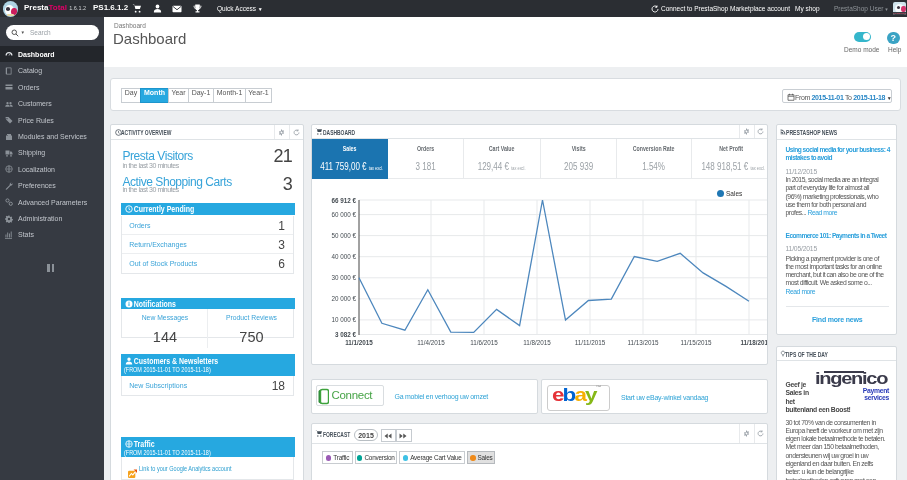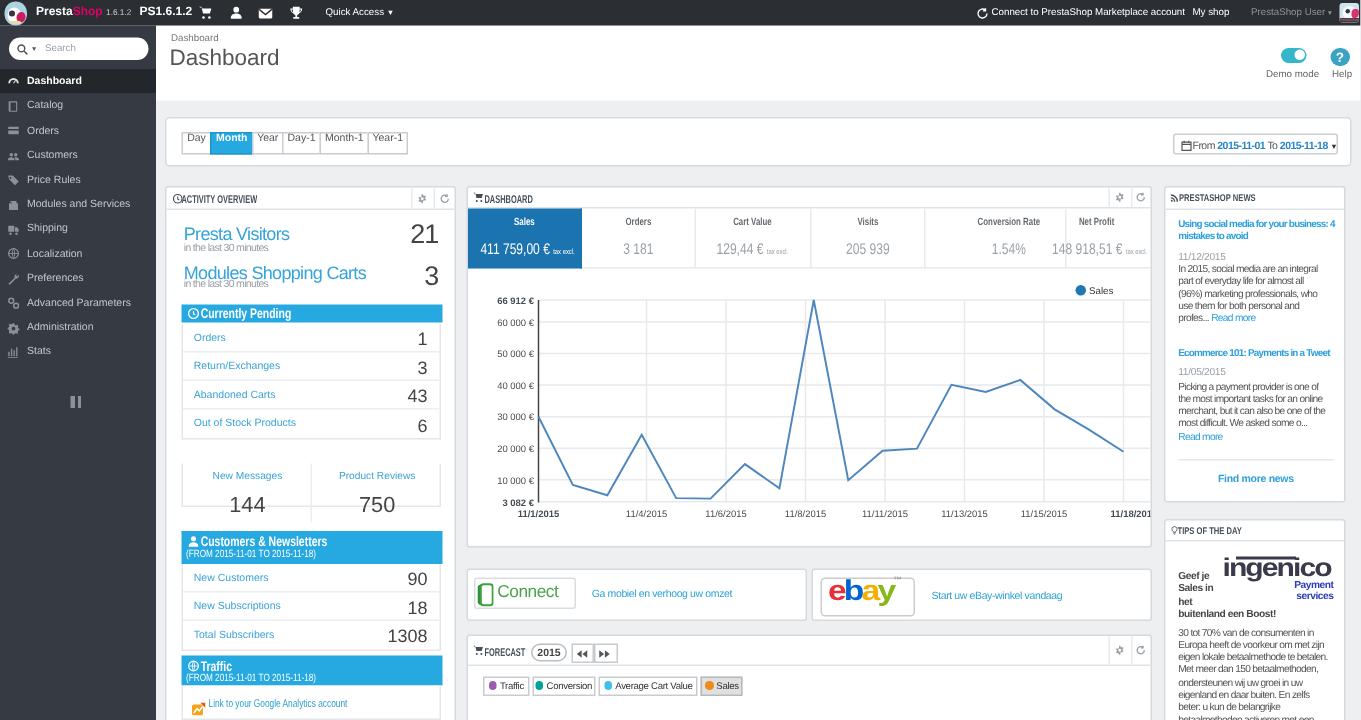--- a/index.html
+++ b/index.html
@@ -119,74 +119,69 @@
         <svg class="pico" style="left:167px;top:4px" width="7" height="7" viewBox="0 0 16 16">
             <path fill="#9aa1a8" d="M7 1h2l.3 1.8a5.2 5.2 0 0 1 1.8 1l1.7-.7 1 1.7-1.4 1.2a5.2 5.2 0 0 1 0 2l1.4 1.2-1 1.7-1.7-.7a5.2 5.2 0 0 1-1.8 1L9 15H7l-.3-1.8a5.2 5.2 0 0 1-1.8-1l-1.7.7-1-1.7 1.4-1.2a5.2 5.2 0 0 1 0-2L2.2 6.8l1-1.7 1.7.7a5.2 5.2 0 0 1 1.8-1zM8 5.8A2.2 2.2 0 1 0 8 10.2 2.2 2.2 0 0 0 8 5.8z"></path>
           </svg>
         <svg class="pico" style="left:181.5px;top:4px" width="7" height="7" viewBox="0 0 16 16">
             <path fill="none" stroke="#9aa1a8" stroke-width="2" d="M13.5 8a5.5 5.5 0 1 1-1.8-4.1M11.5 1v3.3H8.2"></path>
           </svg>
       </div>
       <div class="abs" style="left:11.5px;top:24px;font-size:12px;color:#36a3d9;letter-spacing:-0.45px;">Presta Visitors</div>
       <div class="abs" style="right:10.5px;top:21.4px;font-size:18px;color:#444;letter-spacing:-0.8px;">21</div>
       <div class="abs" style="left:11.5px;top:36.7px;font-size:7px;color:#9aa0a6;letter-spacing:-0.45px;">in the last 30 minutes</div>
-      <div class="abs" style="left:11.5px;top:49.5px;font-size:12px;color:#36a3d9;letter-spacing:-0.45px;">Modules Shopping Carts</div>
+      <div class="abs" style="left:11.5px;top:49.5px;font-size:12px;color:#36a3d9;letter-spacing:-0.45px;">Active Shopping Carts</div>
       <div class="abs" style="right:10.5px;top:48.5px;font-size:18px;color:#444;letter-spacing:-0.8px;">3</div>
       <div class="abs" style="left:11.5px;top:61.4px;font-size:7px;color:#9aa0a6;letter-spacing:-0.45px;">in the last 30 minutes</div>
       <div class="bluebar" style="top:77.6px;height:12.7px;">
           <svg style="position:absolute;left:4px;top:2.5px" width="8" height="8" viewBox="0 0 16 16">
             <circle cx="8" cy="8" r="6.5" fill="none" stroke="#fff" stroke-width="1.8"></circle>
             <path stroke="#fff" stroke-width="1.6" fill="none" d="M8 4.5V8.5L10.5 10"></path>
           </svg>
           <div class="t" style="padding-top:1.6px;padding-left:17px;">Currently Pending</div>
         </div>
       <div class="ltable" style="top:90.5px;">
         <div class="lrow">
             <div class="k">Orders</div>
             <div class="v">1</div>
           </div>
         <div class="lrow">
             <div class="k">Return/Exchanges</div>
             <div class="v">3</div>
           </div>
         <div class="lrow">
-            <div class="k">Abandoned Carts</div>
-            <div class="v">43</div>
-          </div>
-        <div class="lrow">
             <div class="k">Out of Stock Products</div>
             <div class="v">6</div>
           </div>
       </div>
+      <div class="bluebar" style="top:172.5px;height:11.9px;">
+          <svg style="position:absolute;left:4px;top:2.2px" width="8" height="8" viewBox="0 0 16 16">
+            <circle cx="8" cy="8" r="7" fill="#fff"></circle>
+            <path fill="#26a8e0" d="M7 6.5h2V12H7zM7 3.5h2v2H7z"></path>
+          </svg>
+          <div class="t" style="padding-top:1.4px;padding-left:17px;">Notifications</div>
+        </div>
       <div class="ltable" style="top:184.4px;height:29px;">
         <div class="abs" style="left:0;top:0;width:86.5px;height:38.5px;border-right:1px solid #eceef0;"></div>
         <div class="abs" style="left:0;top:5px;width:86.5px;text-align:center;font-size:6.8px;color:#3aa3d8;">New Messages</div>
         <div class="abs" style="left:86.5px;top:5px;width:86.5px;text-align:center;font-size:6.8px;color:#3aa3d8;">Product Reviews</div>
         <div class="abs" style="left:0;top:19.5px;width:86.5px;text-align:center;font-size:14.5px;color:#444;">144</div>
         <div class="abs" style="left:86.5px;top:19.5px;width:86.5px;text-align:center;font-size:14.5px;color:#444;">750</div>
       </div>
       <div class="bluebar" style="top:228.8px;height:21.8px;">
         <svg style="position:absolute;left:4px;top:3px" width="8" height="8" viewBox="0 0 16 16">
             <path fill="#fff" d="M8 1a3.4 3.4 0 0 1 3.4 3.4A3.4 3.4 0 0 1 8 7.8 3.4 3.4 0 0 1 4.6 4.4 3.4 3.4 0 0 1 8 1zm0 8c3.5 0 6.4 1.9 6.4 4.8V15H1.6v-1.2C1.6 10.9 4.5 9 8 9z"></path>
           </svg>
           <div class="t" style="padding-top:2.2px;padding-left:17px;">Customers &amp; Newsletters</div>
         <div class="s">(FROM 2015-11-01 TO 2015-11-18)</div>
       </div>
       <div class="ltable" style="top:250.6px;">
         <div class="lrow">
-            <div class="k">New Customers</div>
-            <div class="v">90</div>
-          </div>
-        <div class="lrow">
             <div class="k">New Subscriptions</div>
             <div class="v">18</div>
-          </div>
-        <div class="lrow">
-            <div class="k">Total Subscribers</div>
-            <div class="v">1308</div>
           </div>
       </div>
       <div class="bluebar" style="top:312.1px;height:20px;">
         <svg style="position:absolute;left:4px;top:3px" width="8" height="8" viewBox="0 0 16 16">
             <circle cx="8" cy="8" r="6.5" fill="none" stroke="#fff" stroke-width="1.6"></circle>
             <path stroke="#fff" stroke-width="1.1" fill="none" d="M1.5 8h13M8 1.5c-2 2-2 11 0 13M8 1.5c2 2 2 11 0 13"></path>
           </svg>
           <div class="t" style="padding-top:2.2px;padding-left:17px;">Traffic</div>
         <div class="s">(FROM 2015-11-01 TO 2015-11-18)</div>
       </div>
@@ -226,21 +221,21 @@
             <div class="sv">3 181</div>
           </div>
         <div class="stat" style="left:152.4px;">
             <div class="sl">Cart Value</div>
             <div class="sv">129,44 € <span class="tx">tax excl.</span></div>
           </div>
         <div class="stat" style="left:228.6px;">
             <div class="sl">Visits</div>
             <div class="sv">205 939</div>
           </div>
-        <div class="stat" style="left:323px;">
+        <div class="stat" style="left:304px;">
             <div class="sl">Conversion Rate</div>
             <div class="sv">1.54%</div>
           </div>
         <div class="stat" style="left:381px;border-right:none;">
             <div class="sl">Net Profit</div>
             <div class="sv">148 918,51 € <span class="tx">tax excl.</span></div>
           </div>
       </div>
       <svg class="abs" style="left:0;top:55px;" width="457" height="186" viewBox="0 0 457 186">
         <g stroke="#e7e9eb" stroke-width="1">
@@ -365,21 +360,21 @@
       <div class="news-body" style="top:71.5px;color:#555;">30 tot 70% van de consumenten in<br>Europa heeft de voorkeur om met zijn<br>eigen lokale betaalmethode te betalen.<br>Met meer dan 150 betaalmethoden,<br>ondersteunen wij uw groei in uw<br>eigenland en daar buiten. En zelfs<br>beter: u kun de belangrijke<br>betaalmethoden activeren met een</div>
     </div>
   </div>
   <div id="topbar">
     <div class="logo-circle">
       <div style="position:absolute;left:2px;top:4px;width:9px;height:10px;background:#fdfdfd;border-radius:50% 50% 45% 45%;"></div>
       <div style="position:absolute;left:3px;top:5.5px;width:4.5px;height:4px;background:#3a3440;border-radius:50%;"></div>
       <div style="position:absolute;left:8.5px;top:6.5px;width:6px;height:7.5px;background:#cb1d5d;border-radius:55% 45% 55% 45%;"></div>
       <div style="position:absolute;left:4px;top:12.5px;width:7px;height:2.5px;background:#e8d9a6;border-radius:2px;"></div>
     </div>
-    <div id="brand">Presta<span class="shop">Shop</span> <span class="ver">1.6.1.2</span></div>
+    <div id="brand">Presta<span class="shop">Total</span> <span class="ver">1.6.1.2</span></div>
     <div id="ps-ver">PS1.6.1.2</div>
     <svg class="tb-ico" style="left:132px" width="9" height="9" viewBox="0 0 16 16">
         <path fill="#fff" d="M1 1h3l2 8h8l2-6H5.5M6.5 12a1.6 1.6 0 1 0 0 3.2 1.6 1.6 0 0 0 0-3.2zm7 0a1.6 1.6 0 1 0 0 3.2 1.6 1.6 0 0 0 0-3.2z"></path>
       </svg>
     <svg class="tb-ico" style="left:153px" width="9" height="9" viewBox="0 0 16 16">
         <path fill="#fff" d="M8 1a3.4 3.4 0 0 1 3.4 3.4A3.4 3.4 0 0 1 8 7.8 3.4 3.4 0 0 1 4.6 4.4 3.4 3.4 0 0 1 8 1zm0 8c3.5 0 6.4 1.9 6.4 4.8V15H1.6v-1.2C1.6 10.9 4.5 9 8 9z"></path>
       </svg>
     <svg class="tb-ico" style="left:171.5px;top:4.5px" width="10" height="8" viewBox="0 0 20 15">
         <rect x="1" y="1" width="18" height="13" rx="1.5" fill="#fff"></rect>
         <path d="M1.5 2 10 9l8.5-7" fill="none" stroke="#2b2e33" stroke-width="1.8"></path>

